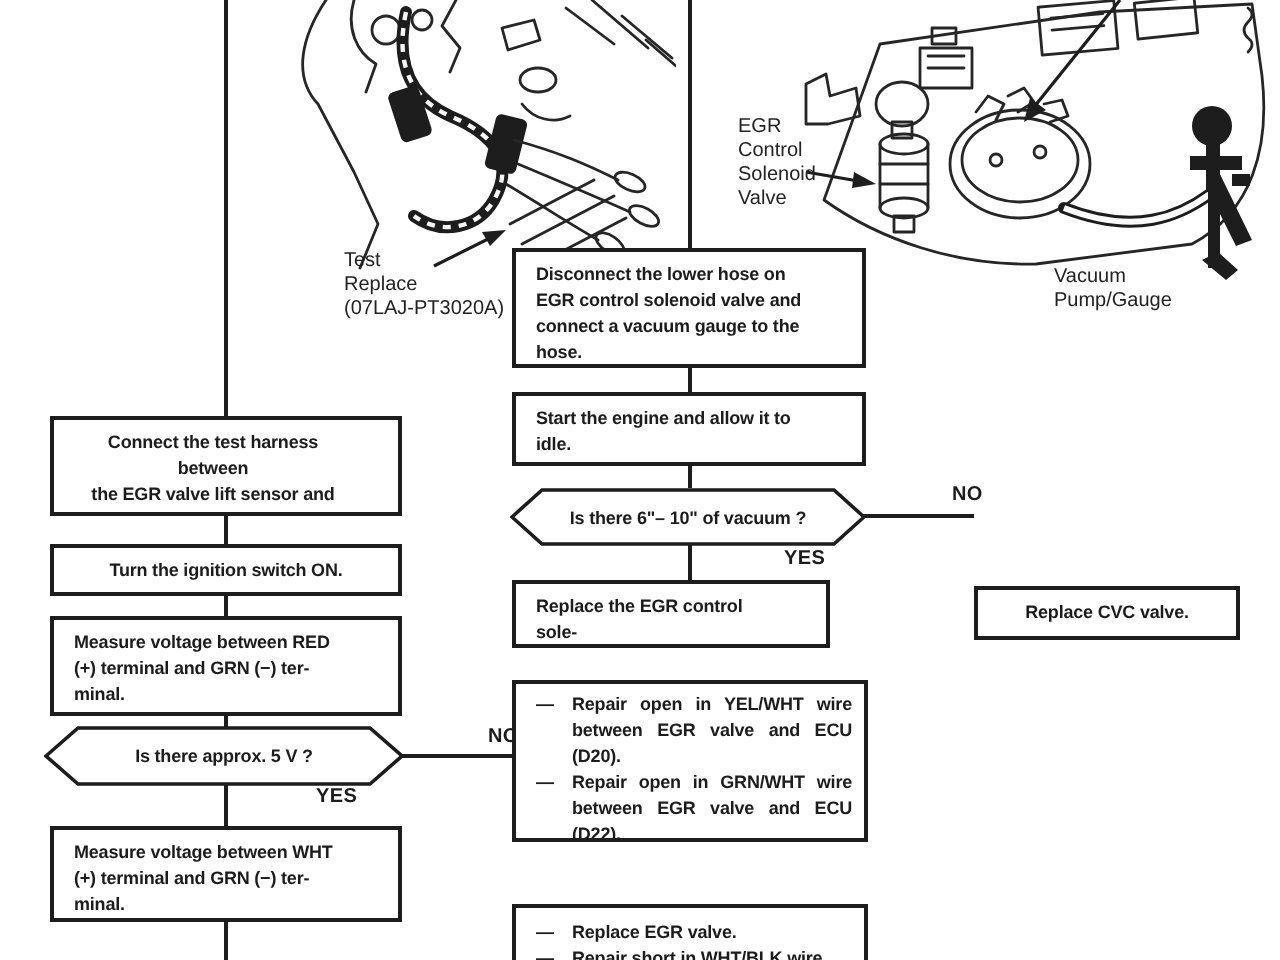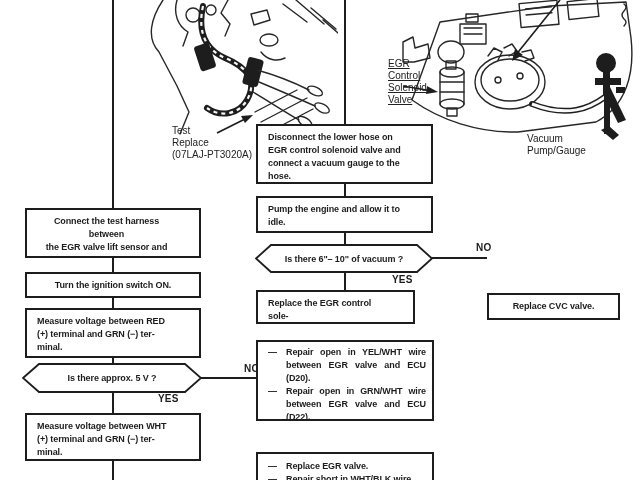--- a/index.html
+++ b/index.html
@@ -126,21 +126,21 @@
 
     <g>
       <line class="arrowln" x1="3" y1="86" x2="32" y2="91"></line>
       <polygon class="solid" points="38,92 27,86 26,94"></polygon>
     </g>
   </svg>
 
   <div class="lbl" style="left:172px;top:125px;">Test
 Replace
 (07LAJ-PT3020A)</div>
-  <div class="lbl" style="left:388px;top:58px;text-decoration:underline;">EGR
+  <div class="lbl" style="left:369px;top:58px;">EGR
 Control
 Solenoid
 Valve</div>
   <div class="lbl" style="left:527px;top:133px;">Vacuum
 Pump/Gauge</div>
 
   <div class="vline" style="left:112px;top:0;height:208px;"></div>
   <div class="vline" style="left:112px;top:258px;height:14px;"></div>
   <div class="vline" style="left:112px;top:298px;height:10px;"></div>
   <div class="vline" style="left:112px;top:358px;height:6px;"></div>
@@ -174,21 +174,21 @@
 
   <div class="box" style="left:25px;top:413px;width:176px;height:48px;">Measure voltage between WHT
 (+) terminal and GRN (−) ter-
 minal.</div>
 
   <div class="box" style="left:256px;top:124px;width:177px;height:60px;">Disconnect the lower hose on
 EGR control solenoid valve and
 connect a vacuum gauge to the
 hose.</div>
 
-  <div class="box" style="left:256px;top:196px;width:177px;height:37px;">Pump the engine and allow it to
+  <div class="box" style="left:256px;top:196px;width:177px;height:37px;">Start the engine and allow it to
 idle.</div>
 
   <div class="hex" style="left:255px;top:244px;width:178px;height:29px;">
     <svg width="178" height="29" viewBox="0 0 178 29">
       <polygon points="1,14.5 16,1 162,1 177,14.5 162,28 16,28" fill="#fff" stroke="#1d1d1d" stroke-width="1.8"></polygon>
     </svg>
     <div class="q">Is there 6"– 10" of vacuum ?</div>
   </div>
   <div class="tag" style="left:436px;top:242px;">NO</div>
   <div class="tag" style="left:352px;top:274px;">YES</div>

